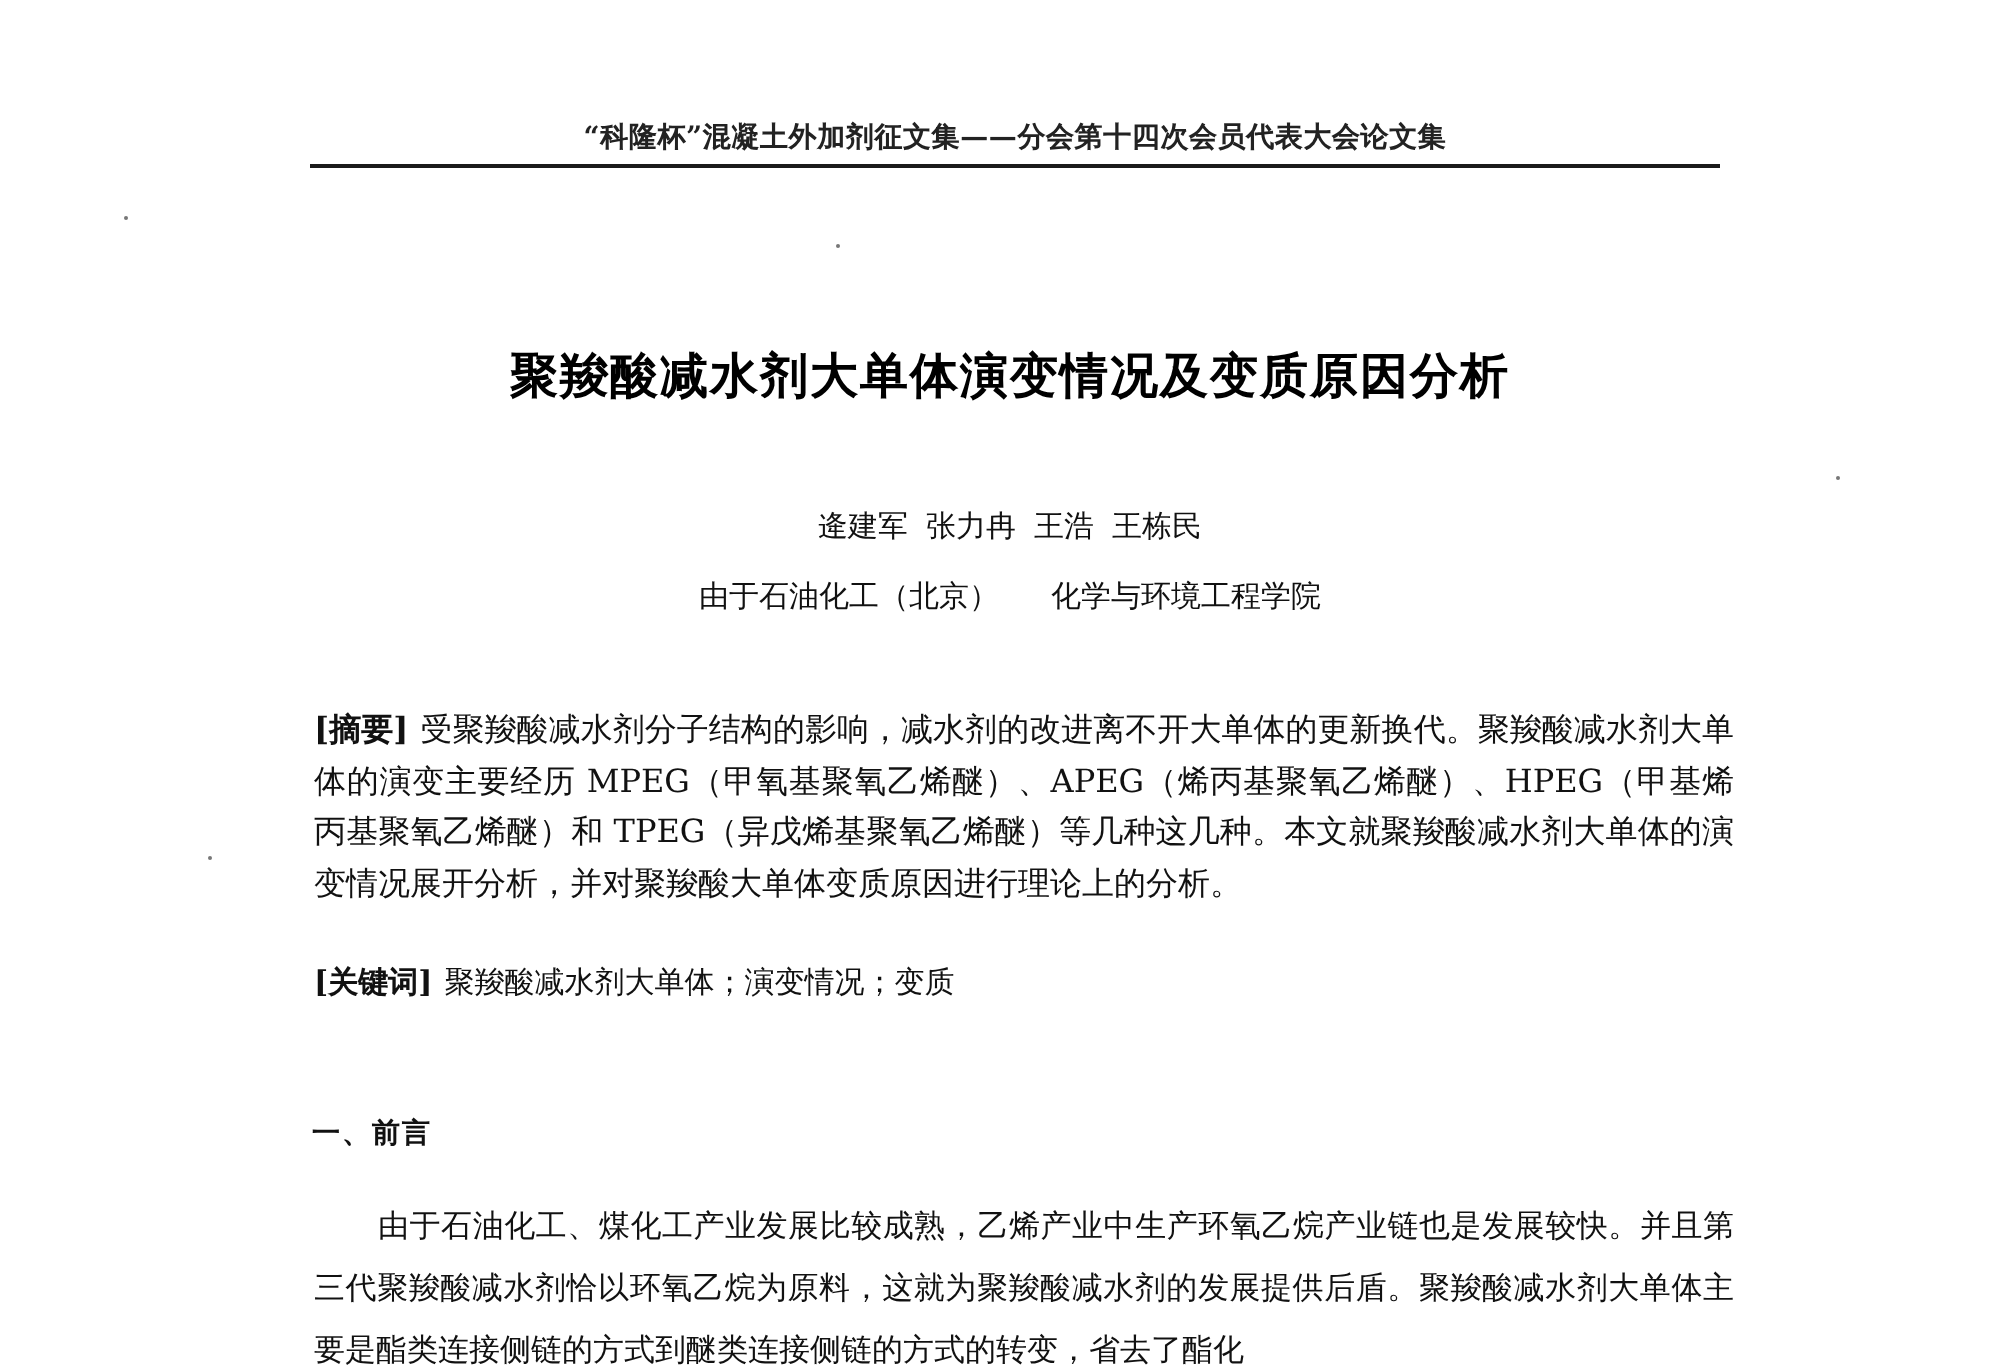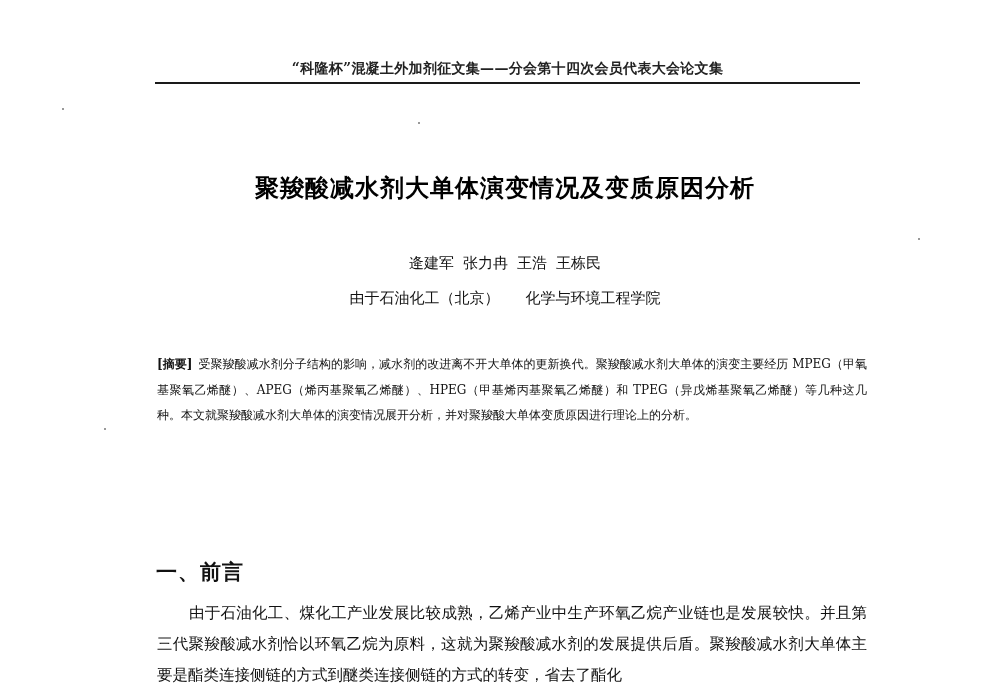--- a/index.html
+++ b/index.html
@@ -68,21 +68,21 @@
       top: 289px;
       text-align: center;
       font-size: 15px;
     }
     .affiliation span + span { margin-left: 26px; margin-top: 11px; }
     .abstract {
       position: absolute;
       left: 157px;
       width: 710px;
       top: 352px;
-      font-size: 12px;
+      font-size: 16px;
       line-height: 25.5px;
       text-align: justify;
       text-align-last: left;
     }
     .abstract .label {
       font-weight: bold;
       margin-right: 6px;
     }
     .keywords {
       position: absolute;
@@ -94,21 +94,21 @@
     }
     .keywords .label {
       font-weight: bold;
       margin-right: 6px;
     }
     .section-heading {
       position: absolute;
       left: 156px;
       top: 558px;
       font-family: "DejaVu Sans", "Liberation Sans", sans-serif;
-      font-size: 21px;
+      font-size: 14px;
       font-weight: bold;
       letter-spacing: 1px;
     }
     .body-text {
       position: absolute;
       left: 157px;
       width: 710px;
       top: 598px;
       font-size: 15.5px;
       line-height: 31px;
@@ -137,20 +137,23 @@
   </div>
 
   <div class="affiliation">
     <span>由于石油化工（北京）</span><span>化学与环境工程学院</span>
   </div>
 
   <div class="abstract">
     <span class="label">[摘要]</span><span>受聚羧酸减水剂分子结构的影响，减水剂的改进离不开大单体的更新换代。聚羧酸减水剂大单体的演变主要经历 MPEG（甲氧基聚氧乙烯醚）、APEG（烯丙基聚氧乙烯醚）、HPEG（甲基烯丙基聚氧乙烯醚）和 TPEG（异戊烯基聚氧乙烯醚）等几种这几种。本文就聚羧酸减水剂大单体的演变情况展开分析，并对聚羧酸大单体变质原因进行理论上的分析。</span>
   </div>
 
+  <div class="keywords">
+    <span class="label">[关键词]</span><span>聚羧酸减水剂大单体；演变情况；变质</span>
+  </div>
 
   <div class="section-heading">一、前言</div>
 
   <div class="body-text">由于石油化工、煤化工产业发展比较成熟，乙烯产业中生产环氧乙烷产业链也是发展较快。并且第三代聚羧酸减水剂恰以环氧乙烷为原料，这就为聚羧酸减水剂的发展提供后盾。聚羧酸减水剂大单体主要是酯类连接侧链的方式到醚类连接侧链的方式的转变，省去了酯化</div>
 
   <div class="speck" style="left:62px;top:108px;"></div>
   <div class="speck" style="left:104px;top:428px;"></div>
   <div class="speck" style="left:918px;top:238px;"></div>
   <div class="speck" style="left:418px;top:122px;"></div>
 </div>

